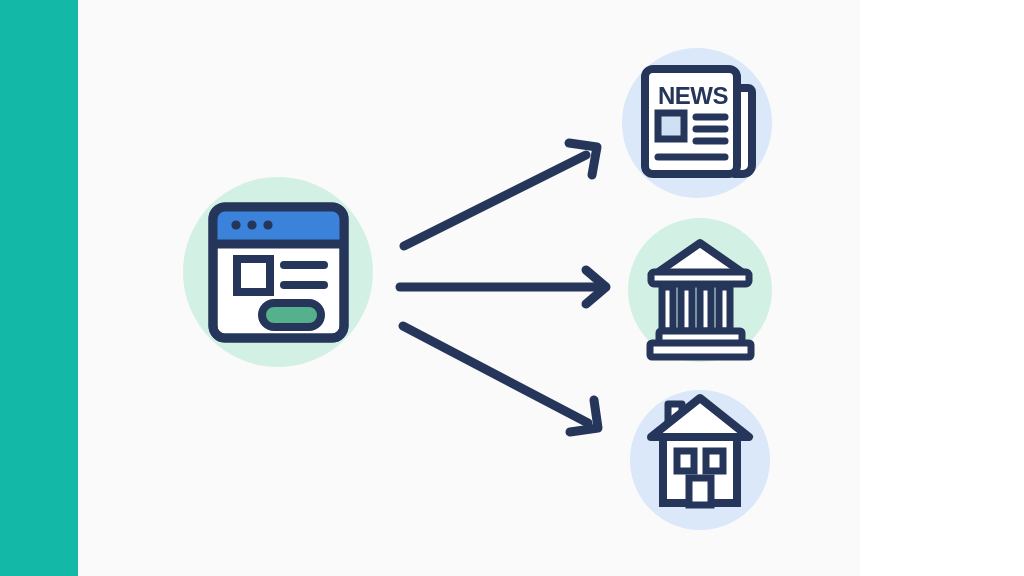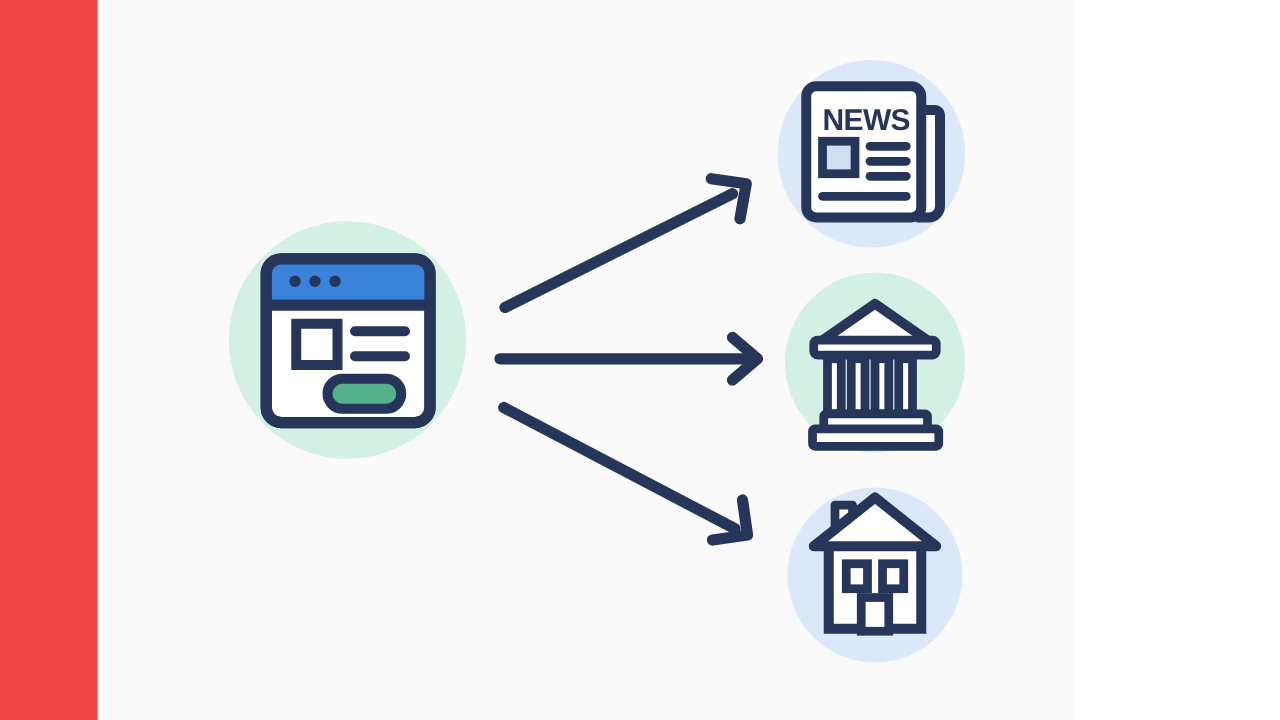--- a/index.html
+++ b/index.html
@@ -7,21 +7,21 @@
     padding: 0;
     background: #ffffff;
   }
   body {
     font-family: "Liberation Sans", sans-serif;
   }
   .canvas {
     position: relative;
     width: 860px;
     height: 576px;
-    background: #ef4444;
+    background: #14b8a6;
     overflow: hidden;
   }
   .bg-plate {
     position: absolute;
     left: 78px;
     top: 0;
     width: 868px;
     height: 576px;
     background: #fafafa;
   }

